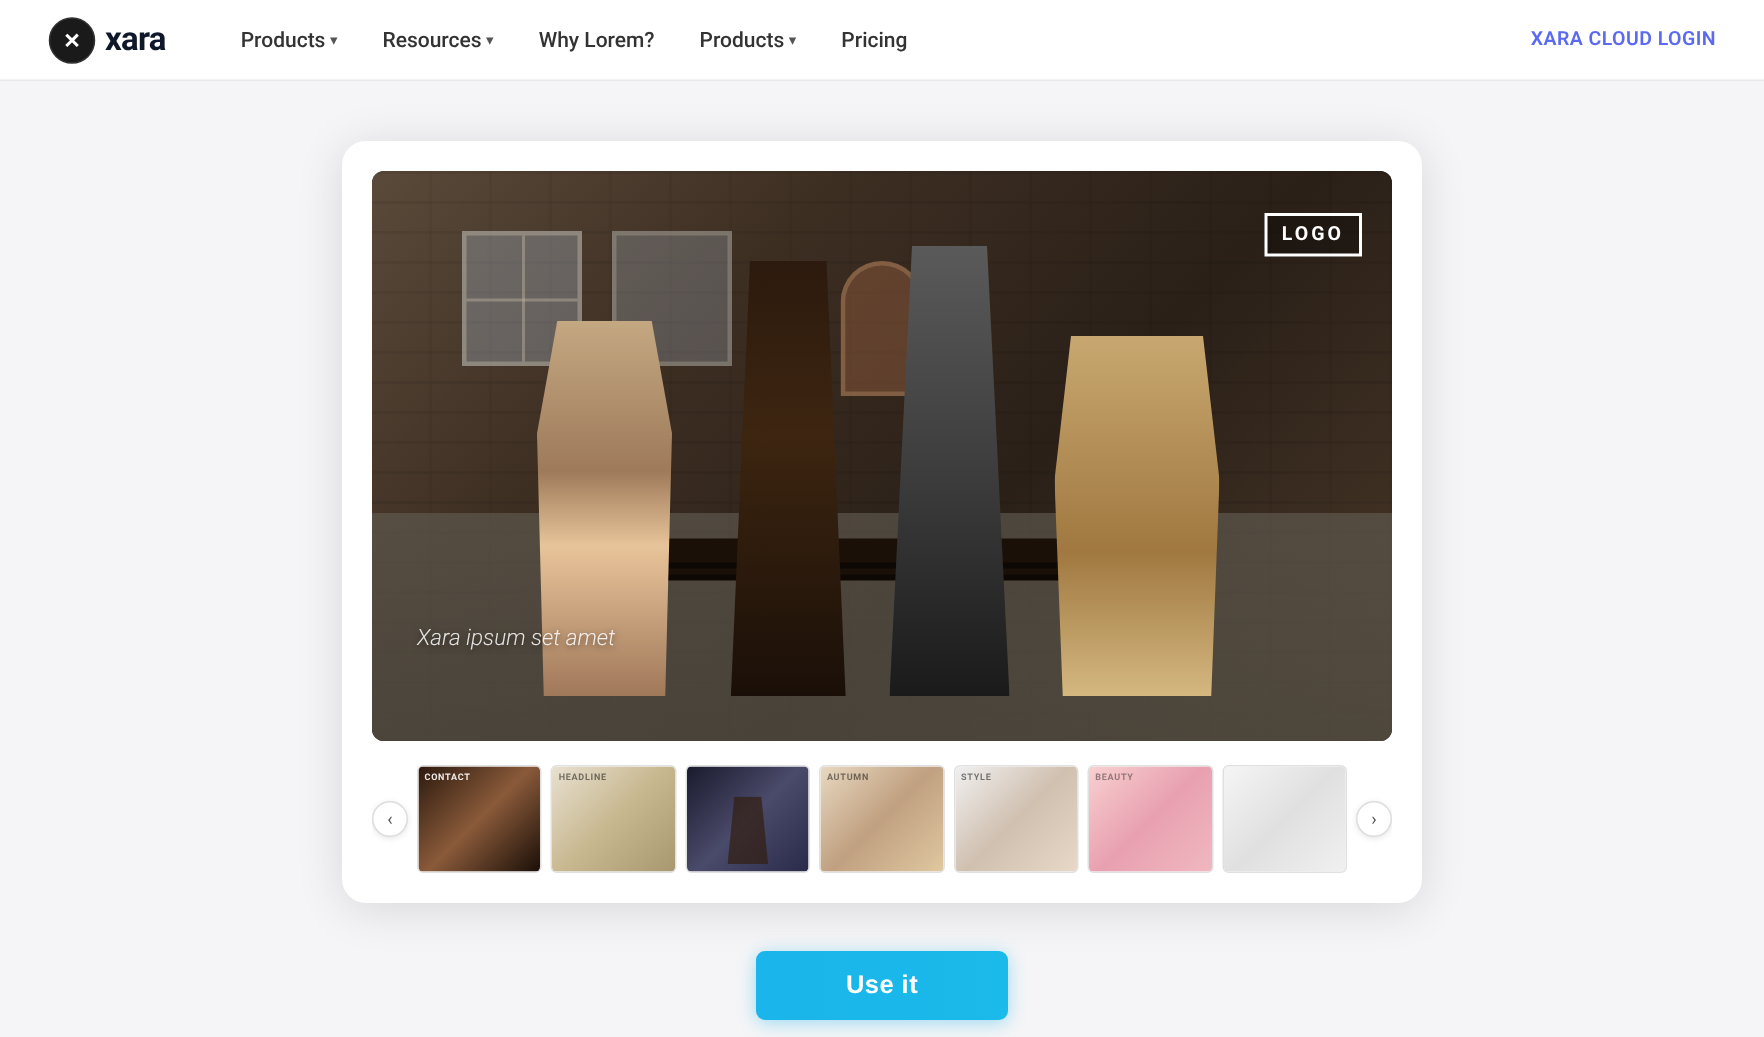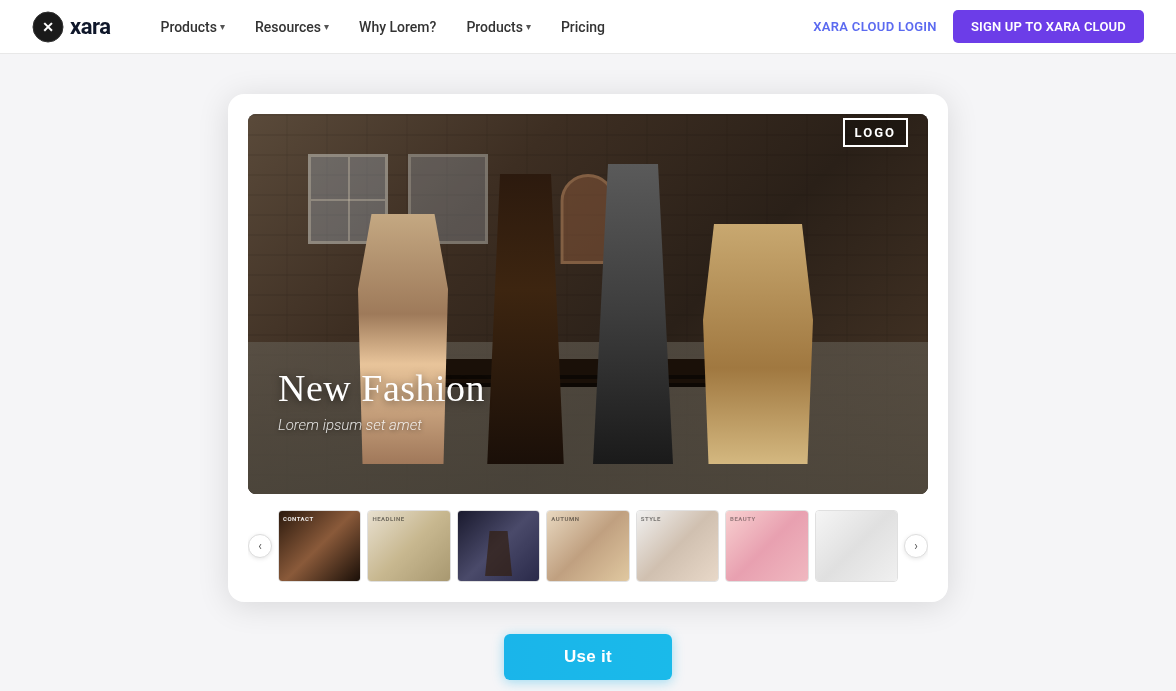--- a/index.html
+++ b/index.html
@@ -57,20 +57,21 @@
       font-weight: 500;
     }
     .nav-chevron {
       font-size: 10px;
       color: #555;
     }
     .nav-right {
       display: flex;
       align-items: center;
       gap: 16px;
+      flex-direction: column;
     }
     .nav-login {
       font-size: 13px;
       font-weight: 600;
       color: #5b6af0;
       cursor: pointer;
       letter-spacing: 0.3px;
     }
     .nav-signup {
       background: #6c3de8;
@@ -241,21 +242,21 @@
       font-weight: 300;
       font-style: italic;
       color: rgba(255,255,255,0.85);
       margin-top: 6px;
       text-shadow: 0 1px 4px rgba(0,0,0,0.5);
     }
 
     
     .logo-badge {
       position: absolute;
-      top: 4px;
+      top: 28px;
       right: 20px;
       border: 2px solid #fff;
       color: #fff;
       font-size: 13px;
       font-weight: 700;
       letter-spacing: 2px;
       padding: 5px 10px;
       background: rgba(0,0,0,0.3);
       z-index: 5;
     }
@@ -476,21 +477,20 @@
       <span>Products</span>
       <span class="nav-chevron">▾</span>
     </div>
     <div class="nav-item">
       <span>Pricing</span>
     </div>
   </div>
 
   <div class="nav-right">
     <div class="nav-login">XARA CLOUD LOGIN</div>
-    <div class="nav-signup">SIGN UP TO XARA CLOUD</div>
   </div>
 </nav>
 
 <div class="main-content">
 
   <div class="preview-card">
 
     <div class="main-image-container">
       <div class="fashion-image">
 
@@ -515,22 +515,21 @@
             <div class="p3-body"></div>
           </div>
           <div class="person p4">
             <div class="p4-body"></div>
           </div>
         </div>
 
         <div class="logo-badge">LOGO</div>
 
         <div class="image-text-overlay">
-          <div class="image-title">New Fashion</div>
-          <div class="image-subtitle">Lorem ipsum set amet</div>
+          <div class="image-subtitle">Xara ipsum set amet</div>
         </div>
 
       </div>
     </div>
 
     <div class="thumbnail-strip">
       <div class="strip-arrow">
         <span>‹</span>
       </div>
 

